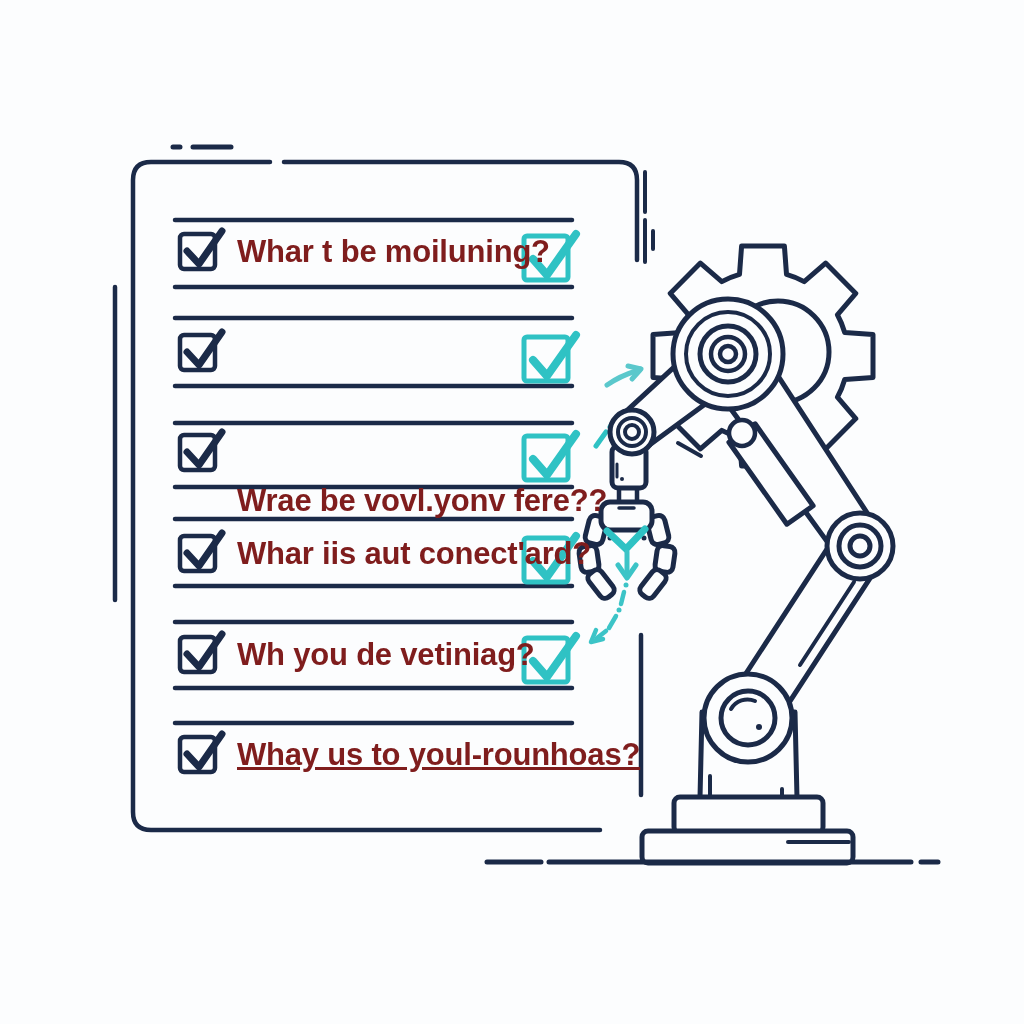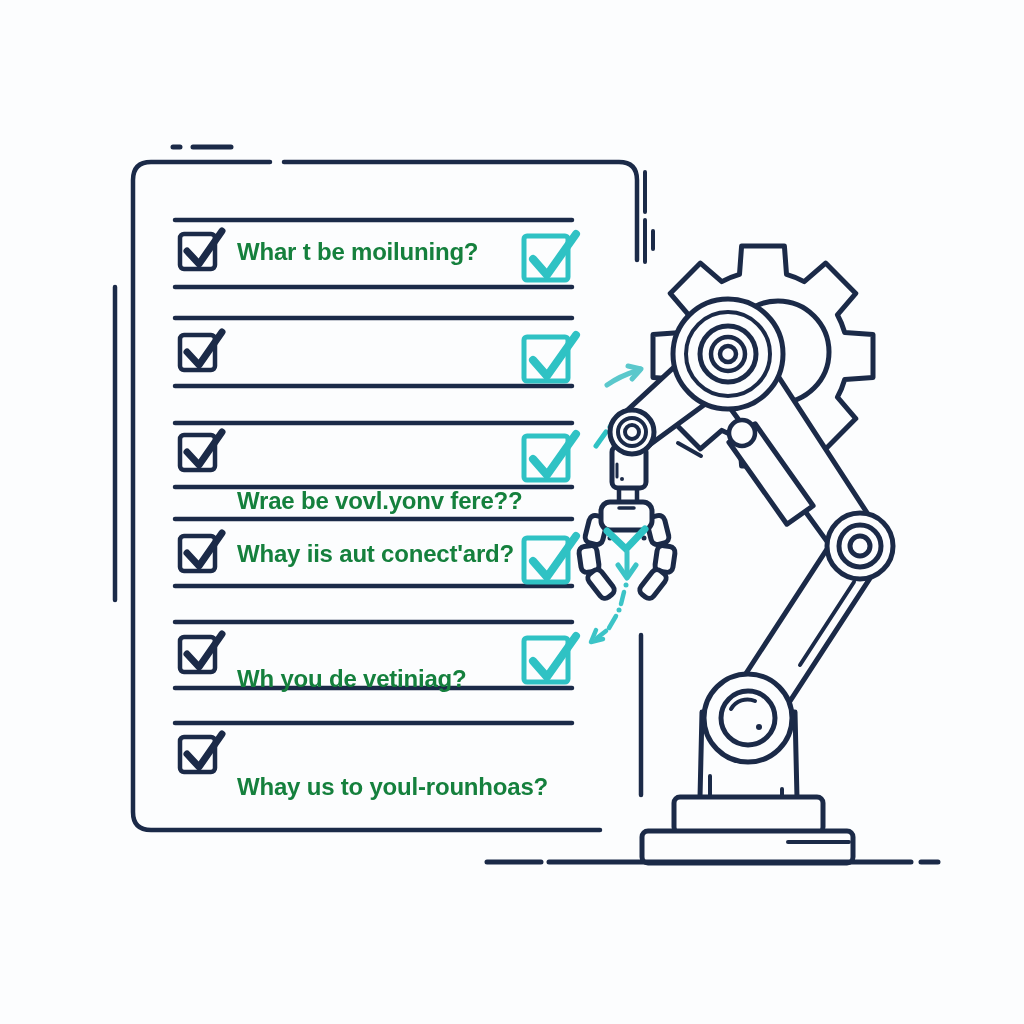--- a/index.html
+++ b/index.html
@@ -12,30 +12,30 @@
   #stage{
     position:relative;width:1024px;height:1024px;
   }
   #lineart{
     position:absolute;left:0;top:0;width:1024px;height:1024px;
   }
   .item-label{
     position:absolute;
     left:237px;
     height:34px;line-height:34px;
-    font-size:24px;font-weight:700;letter-spacing:-0.2px;
-    color:#15803d;
+    font-size:31px;font-weight:700;letter-spacing:-0.2px;
+    color:#7f1d1d;
     white-space:nowrap;
   }
   .lbl-1{top:235px;}
   .lbl-2{top:336px;}
   .lbl-3{top:436px;margin-top:48px;}
   .lbl-4{top:537px;}
-  .lbl-5{top:638px;margin-top:24px;}
-  .lbl-6{top:770px;}
+  .lbl-5{top:638px;}
+  .lbl-6{top:738px;text-decoration:underline;}
 </style>
 </head>
 <body>
 
 <div id="stage">
 
   <svg id="lineart" viewBox="0 0 1024 1024" fill="none" stroke-linecap="round" stroke-linejoin="round">
 
     <g stroke="#1b2a48">
       <path d="M270,162 L151,162 Q133,162 133,180 L133,812 Q133,830 151,830 L600,830" stroke-width="4.5"></path>
@@ -211,17 +211,17 @@
         <circle cx="619" cy="610" r="2.5" fill="#3cc4c7" stroke="none"></circle>
         <path d="M616,616 L609,628"></path>
         <path d="M606,631 L597,638"></path>
         <path d="M591,642 L603,639 M591,642 L596,630"></path>
       </g>
     </g>
   </svg>
 
   <div class="item-label lbl-1">Whar t be moiluning?</div>
   <div class="item-label lbl-3">Wrae be vovl.yonv fere??</div>
-  <div class="item-label lbl-4">Whay iis aut conect'ard?</div>
+  <div class="item-label lbl-4">Whar iis aut conect'ard?</div>
   <div class="item-label lbl-5">Wh you de vetiniag?</div>
   <div class="item-label lbl-6">Whay us to youl-rounhoas?</div>
 
 </div>
 
 </body></html>

